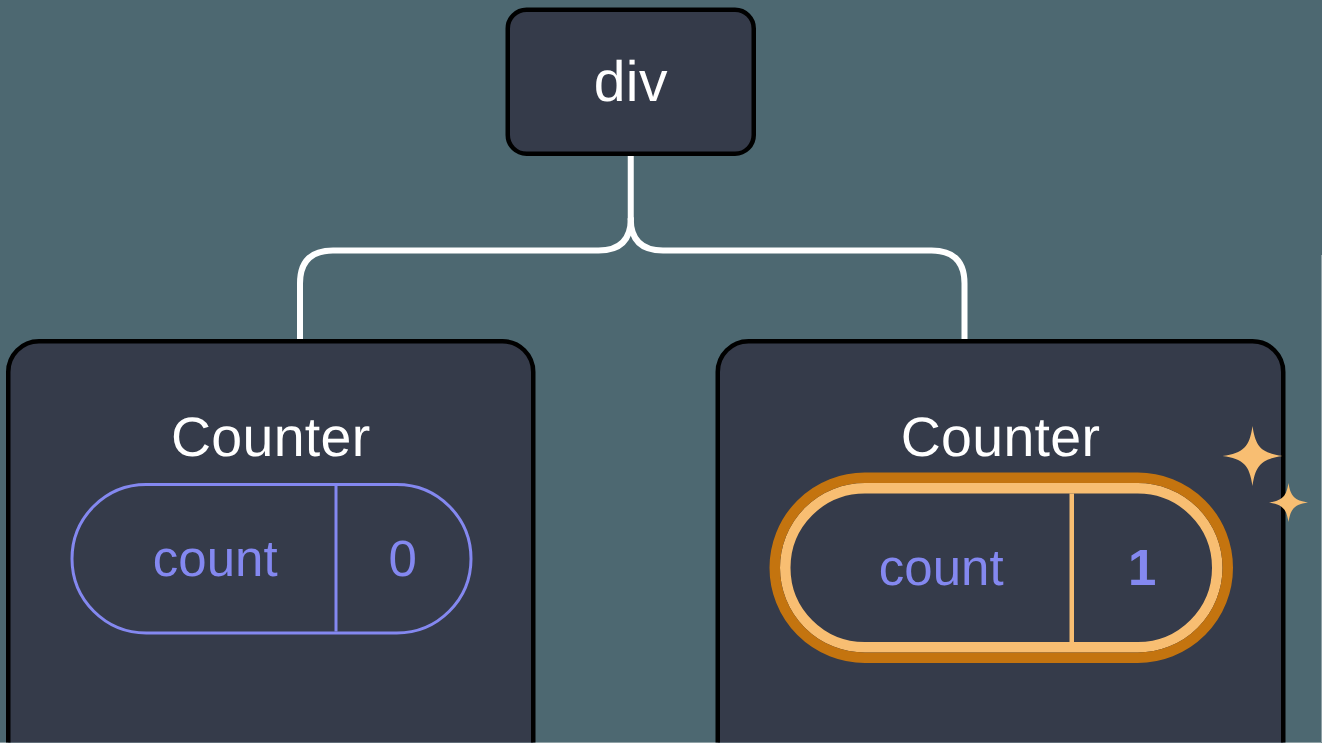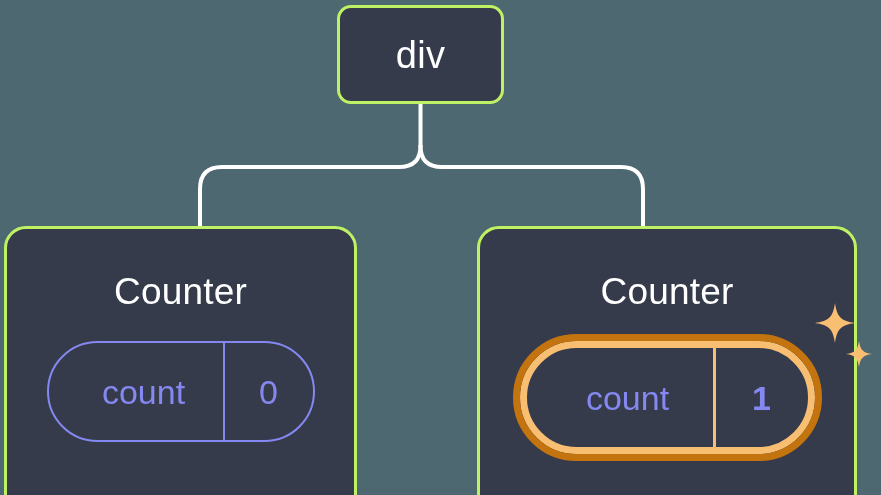--- a/index.html
+++ b/index.html
@@ -24,21 +24,21 @@
     top: 0;
     width: 881px;
     height: 495px;
     pointer-events: none;
   }
 
   
   .node {
     position: absolute;
     background: #353b4a;
-    border: 3px solid #bef264;
+    border: 3px solid #000000;
     box-sizing: border-box;
     display: flex;
     flex-direction: column;
     align-items: center;
   }
   .node-root {
     left: 337px;
     top: 5px;
     width: 167px;
     height: 99px;
@@ -67,21 +67,21 @@
     font-size: 37px;
     font-weight: 300;
     letter-spacing: 0.2px;
     line-height: 1;
     text-align: right;
   }
 
   
   .pill-wrap {
     position: relative;
-    margin-top: 31px;
+    margin-top: 12px;
     display: flex;
     align-items: flex-start;
   }
   .pill {
     display: flex;
     align-items: stretch;
     box-sizing: border-box;
     border: 2px solid #8488f0;
     border-radius: 999px;
     height: 101px;

